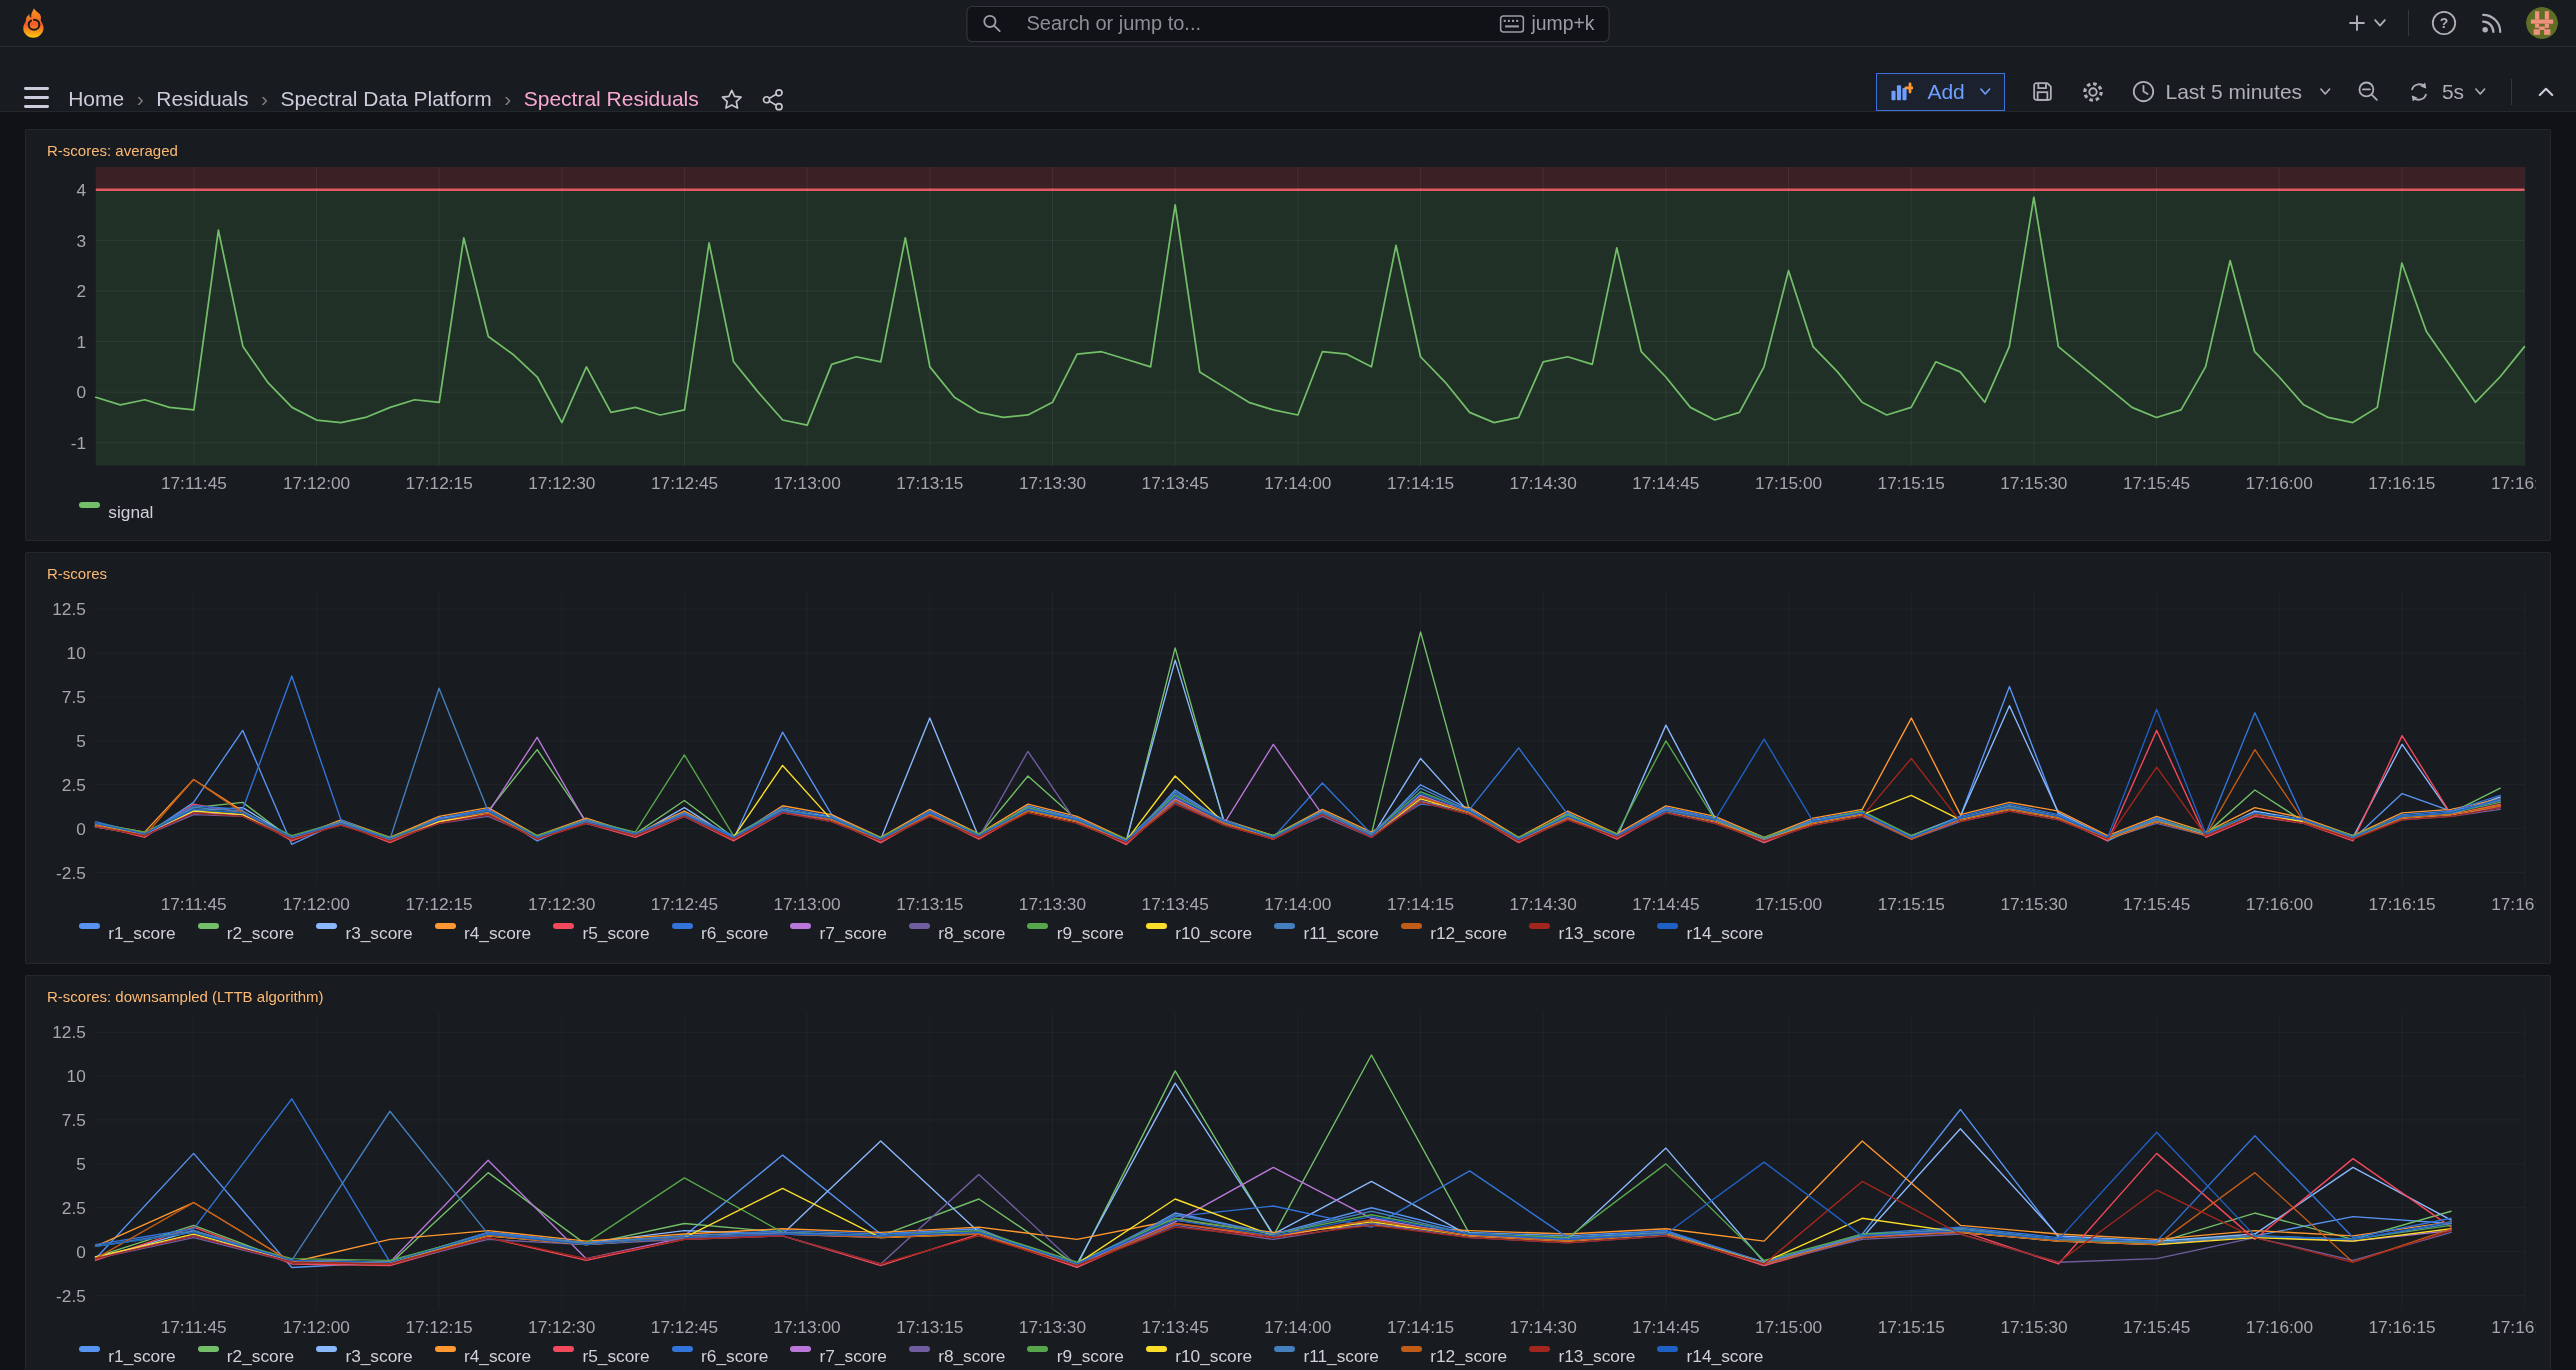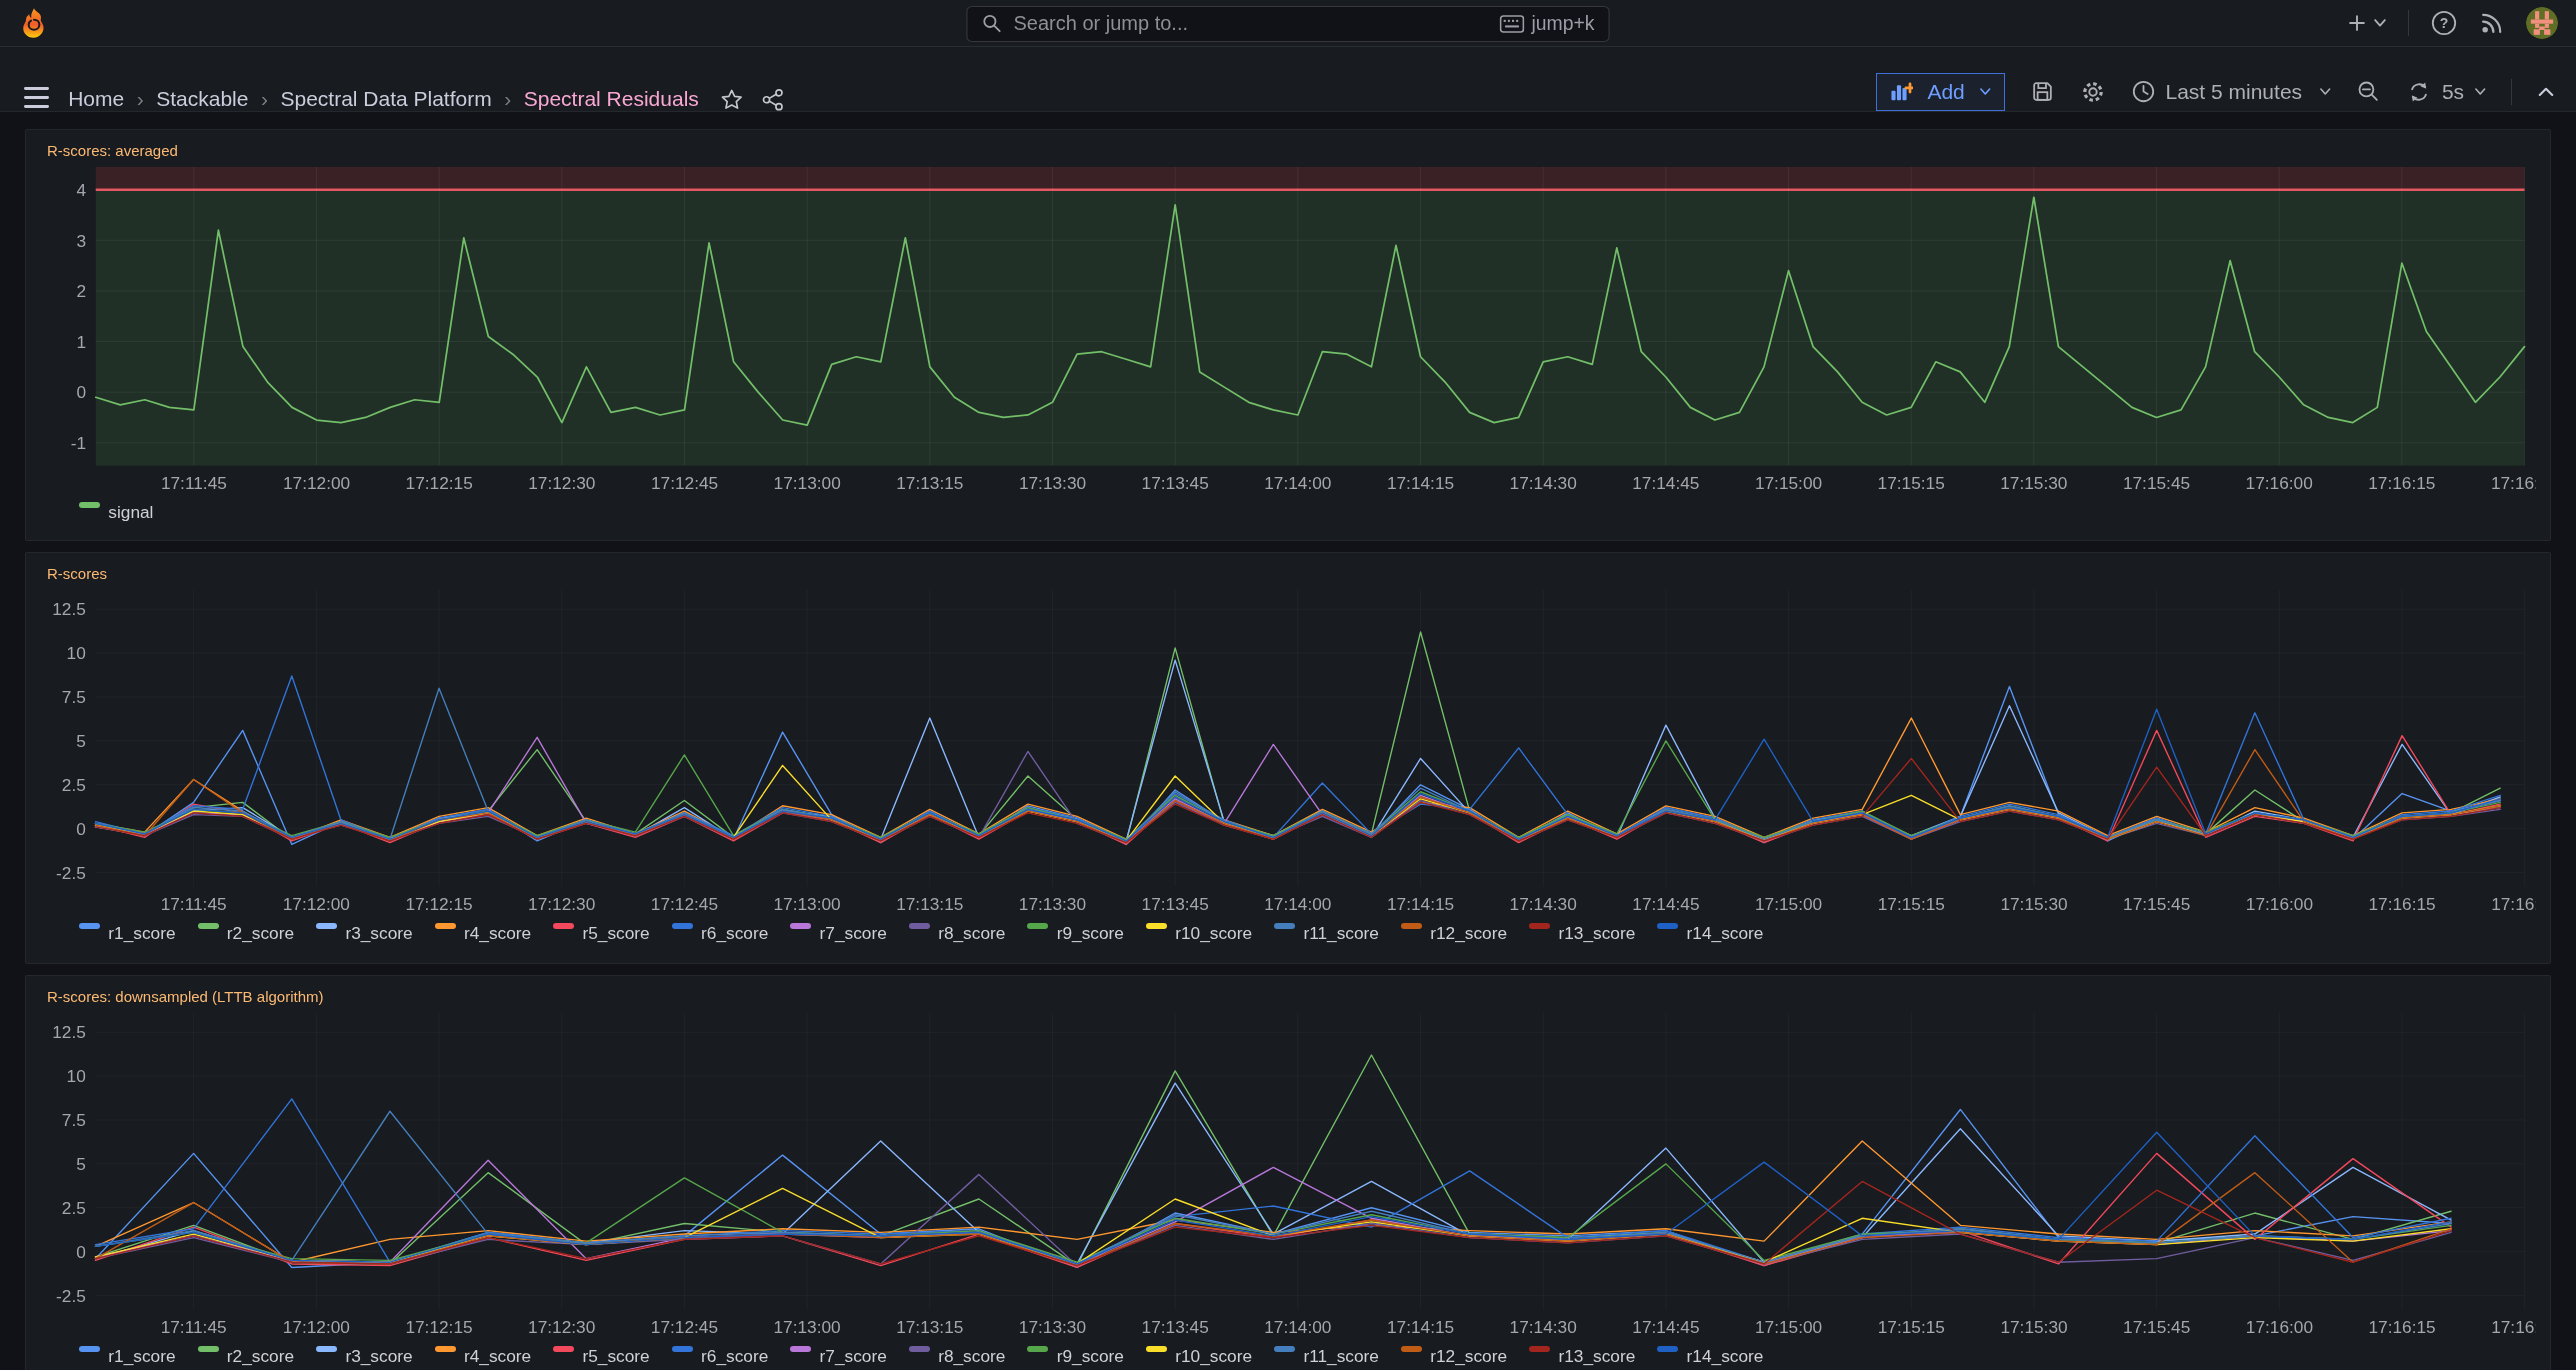--- a/index.html
+++ b/index.html
@@ -6,21 +6,21 @@
   html,body { width:2576px; height:1371px; overflow:hidden; background:#111217;
     font-family:"Liberation Sans", sans-serif; color:#ccccdc; }
   svg { display:block; }
 
   
   .topnav { height:47px; background:#181b1f; border-bottom:0.7px solid rgba(204,204,220,0.10);
     display:flex; align-items:center; padding:0 18px; position:relative; }
   .logo { width:32px; height:32px; }
   .search-wrap { position:absolute; left:50%; top:5.5px; transform:translateX(-50%); width:643px; }
   .searchbox { height:36px; background:#111217; border:0.7px solid rgba(204,204,220,0.20);
-    border-radius:5.5px; display:flex; align-items:center; padding:3px 14px; gap:11px; color:#9d9da8; }
+    border-radius:5.5px; display:flex; align-items:center; padding:3px 14px; gap:24px; color:#9d9da8; }
   .searchbox input { flex:1; background:transparent; border:none; outline:none; color:#ccccdc;
     font-size:20px; font-family:"Liberation Sans",sans-serif; }
   .searchbox input::placeholder { color:#8e8e96; }
   .shortcut { display:flex; align-items:center; gap:7px; color:#9d9da8; font-size:19.4px; }
   .nav-right { margin-left:auto; display:flex; align-items:center; gap:21px; color:#aeafb7; }
   .icon-btn { display:flex; align-items:center; gap:5.5px; cursor:pointer; color:#aeafb7; }
   .vdivider { width:0.7px; height:26px; background:rgba(204,204,220,0.16); }
   .avatar { width:32px; height:32px; border-radius:50%; overflow:hidden; }
 
   
@@ -134,21 +134,21 @@
 
 <div class="crumbbar">
   <span class="burger">
     <div></div>
       <div></div>
       <div></div>
   </span>
   <nav class="crumbs">
     <span class="crumb">Home</span>
     <span class="crumb-sep">›</span>
-    <span class="crumb">Stackable</span>
+    <span class="crumb">Residuals</span>
     <span class="crumb-sep">›</span>
     <span class="crumb">Spectral Data Platform</span>
     <span class="crumb-sep">›</span>
     <span class="crumb current">Spectral Residuals</span>
   </nav>
   <span class="crumb-icons">
     <span class="icon-btn">
       <svg width="23.5" height="23.5" viewBox="0 0 34 34">
         <path d="M17 3.5l4.1 8.6 9.4 1.2-6.9 6.5 1.8 9.3L17 24.6l-8.4 4.5 1.8-9.3-6.9-6.5 9.4-1.2z" fill="none" stroke="#c7c8cf" stroke-width="2.4" stroke-linejoin="round"></path>
       </svg>

